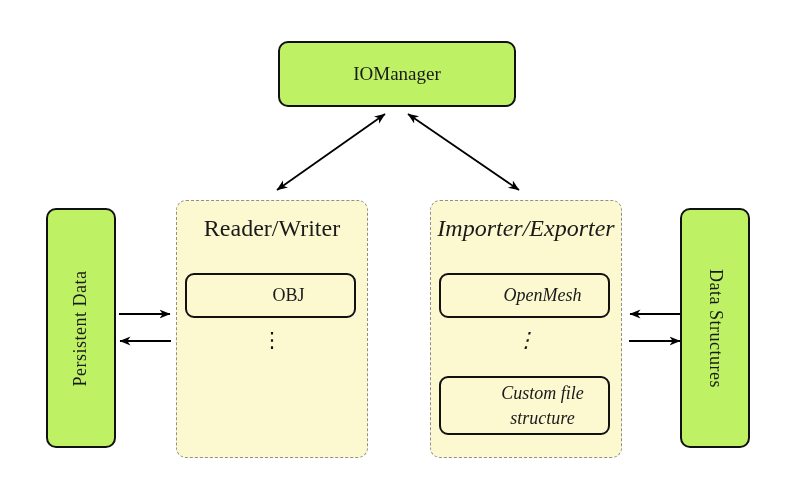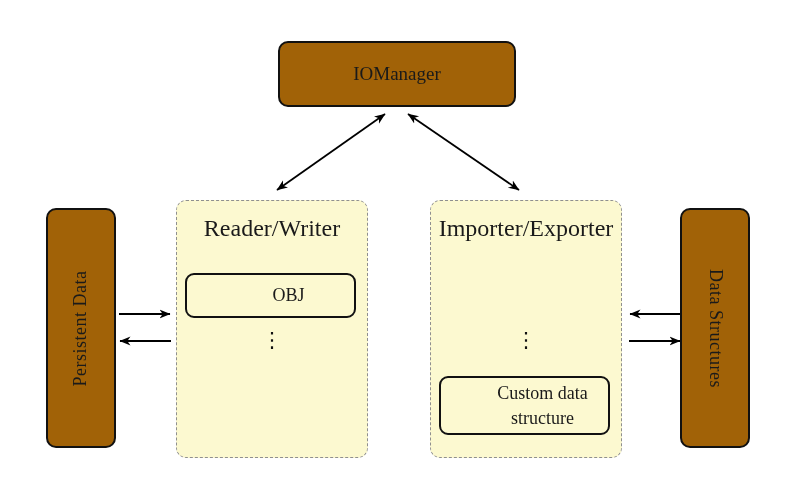--- a/index.html
+++ b/index.html
@@ -13,21 +13,21 @@
     overflow: hidden;
   }
   svg.arrows {
     position: absolute;
     left: 0; top: 0;
     width: 800px; height: 489px;
     pointer-events: none;
   }
   .node {
     position: absolute;
-    background: #a16207;
+    background: #bef264;
     border: 2.5px solid #111111;
     border-radius: 10px;
     display: flex;
     align-items: center;
     justify-content: center;
     box-sizing: border-box;
   }
   .node-iomanager {
     left: 278px; top: 41px;
     width: 238px; height: 66px;
@@ -46,21 +46,21 @@
   .panel {
     position: absolute;
     top: 200px;
     width: 192px; height: 258px;
     background: #fcf9d0;
     border: 1.6px dashed #8f8f8f;
     border-radius: 10px;
     box-sizing: border-box;
   }
   .panel-left  { left: 176px; }
-  .panel-right { left: 430px; }
+  .panel-right { left: 430px; font-style: italic; }
   .panel-title {
     position: absolute;
     top: 14px; left: 0;
     width: 100%;
     text-align: center;
     font-size: 24px;
   }
   .item-box {
     position: absolute;
     left: 8px;
@@ -122,18 +122,19 @@
   </div>
 
   <div class="panel panel-left">
     <div class="panel-title">Reader/Writer</div>
     <div class="item-box item-top">OBJ</div>
     <div class="panel-dots">⋮</div>
   </div>
 
   <div class="panel panel-right">
     <div class="panel-title">Importer/Exporter</div>
+    <div class="item-box item-top">OpenMesh</div>
     <div class="panel-dots">⋮</div>
-    <div class="item-box item-bottom">Custom data
+    <div class="item-box item-bottom">Custom file
 structure</div>
   </div>
 
 </div>
 
 </body></html>

